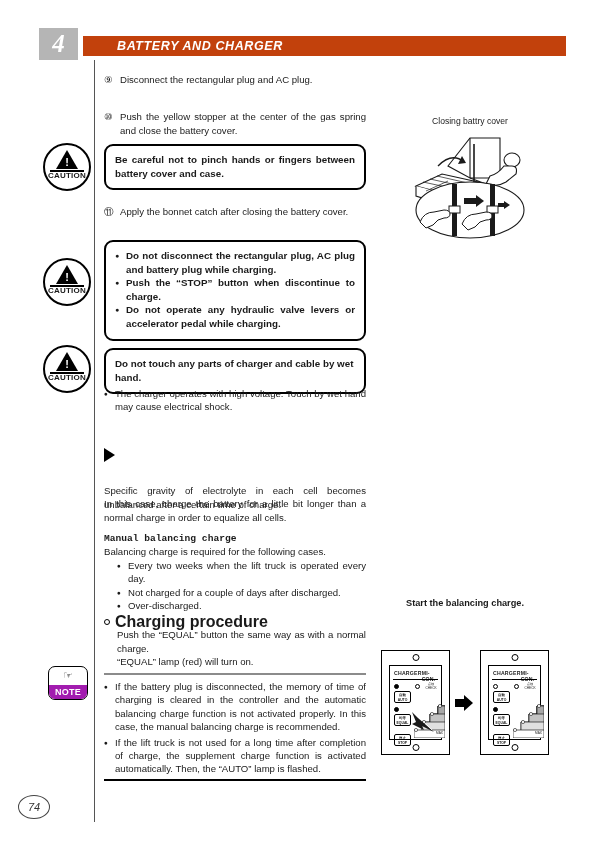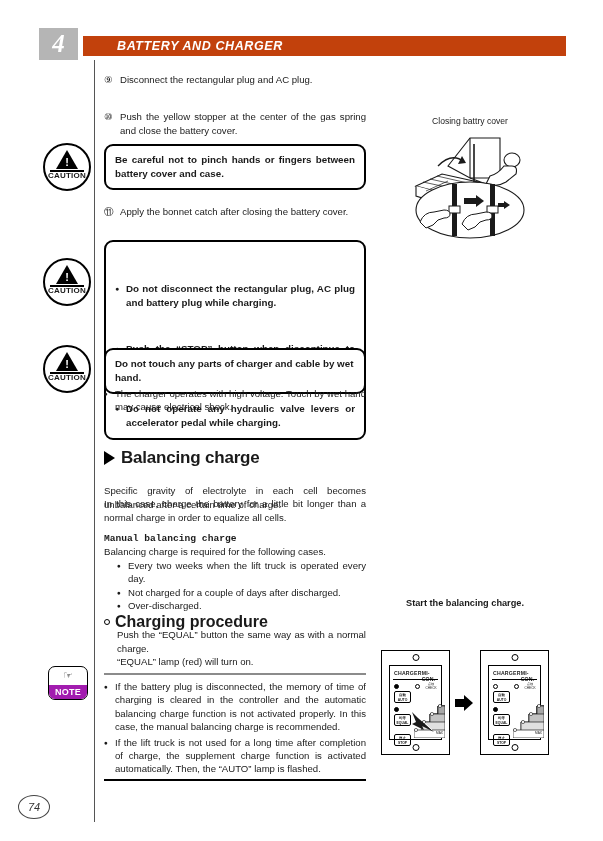--- a/index.html
+++ b/index.html
@@ -184,21 +184,20 @@
   }
   .cbox p.nojust { text-align: left; }
   .cbox ul { margin: 0; padding: 0; list-style: none; }
   .cbox li {
     position: relative;
     padding-left: 11px;
     font-weight: bold;
     font-size: 9.8px;
     line-height: 13.6px;
     text-align: justify;
-    margin-top: 33px;
   }
   .cbox li::before {
     content: "\25CF";
     position: absolute; left: 0; top: -0.5px;
     font-size: 7px;
   }
 
   
   ul.plain { margin: 0; padding: 0; list-style: none; }
   ul.plain li {
@@ -397,21 +396,20 @@
 <div class="col cbox" style="top:348px;">
   <p class="nojust">Do not touch any parts of charger and cable by wet hand.</p>
 </div>
 
 <ul class="col plain" style="top:387px;">
   <li>The charger operates with high voltage. Touch by wet hand may cause electrical shock.</li>
 </ul>
 
 <div class="col sec-head" style="top:448px;">
   <span class="tri"></span>
-  <span>Balancing charge</span>
 </div>
 
 <div class="col para" style="top:484px;">Specific gravity of electrolyte in each cell becomes unbalanced after a certain time of charge.</div>
 <div class="col para" style="top:497px;">In this case, charge the battery for a little bit longer than a normal charge in order to equalize all cells.</div>
 
 <div class="col sub-head" style="top:532px;font-family:Liberation Mono, monospace;">Manual balancing charge</div>
 <div class="col para nojust" style="top:545px;">Balancing charge is required for the following cases.</div>
 
 <ul class="col plain" style="top:559px; left:117px; width:249px;">
   <li>Every two weeks when the lift truck is operated every day.</li>

